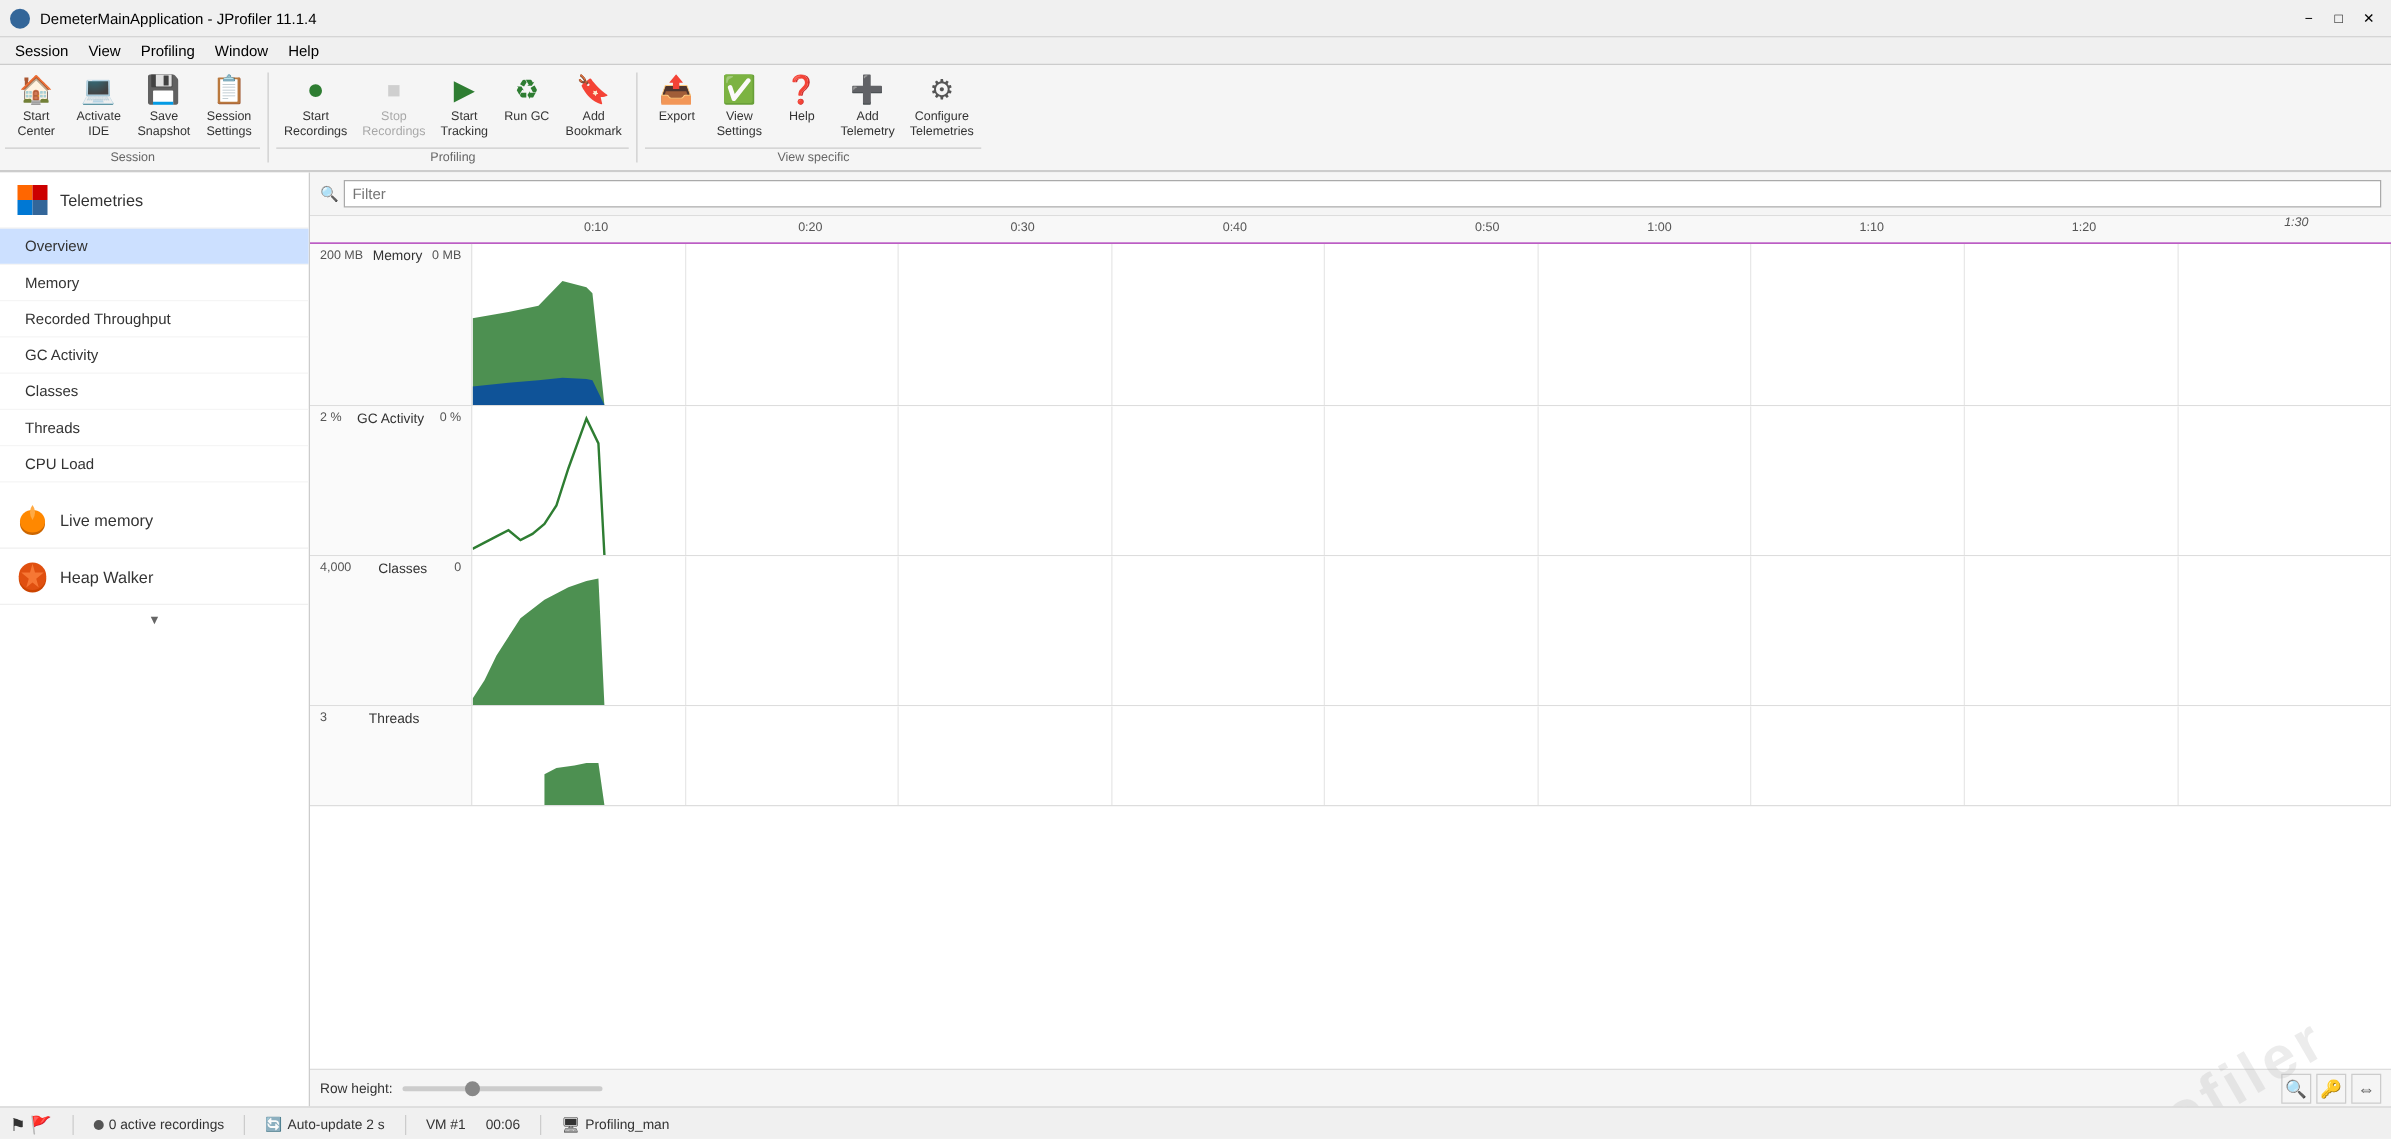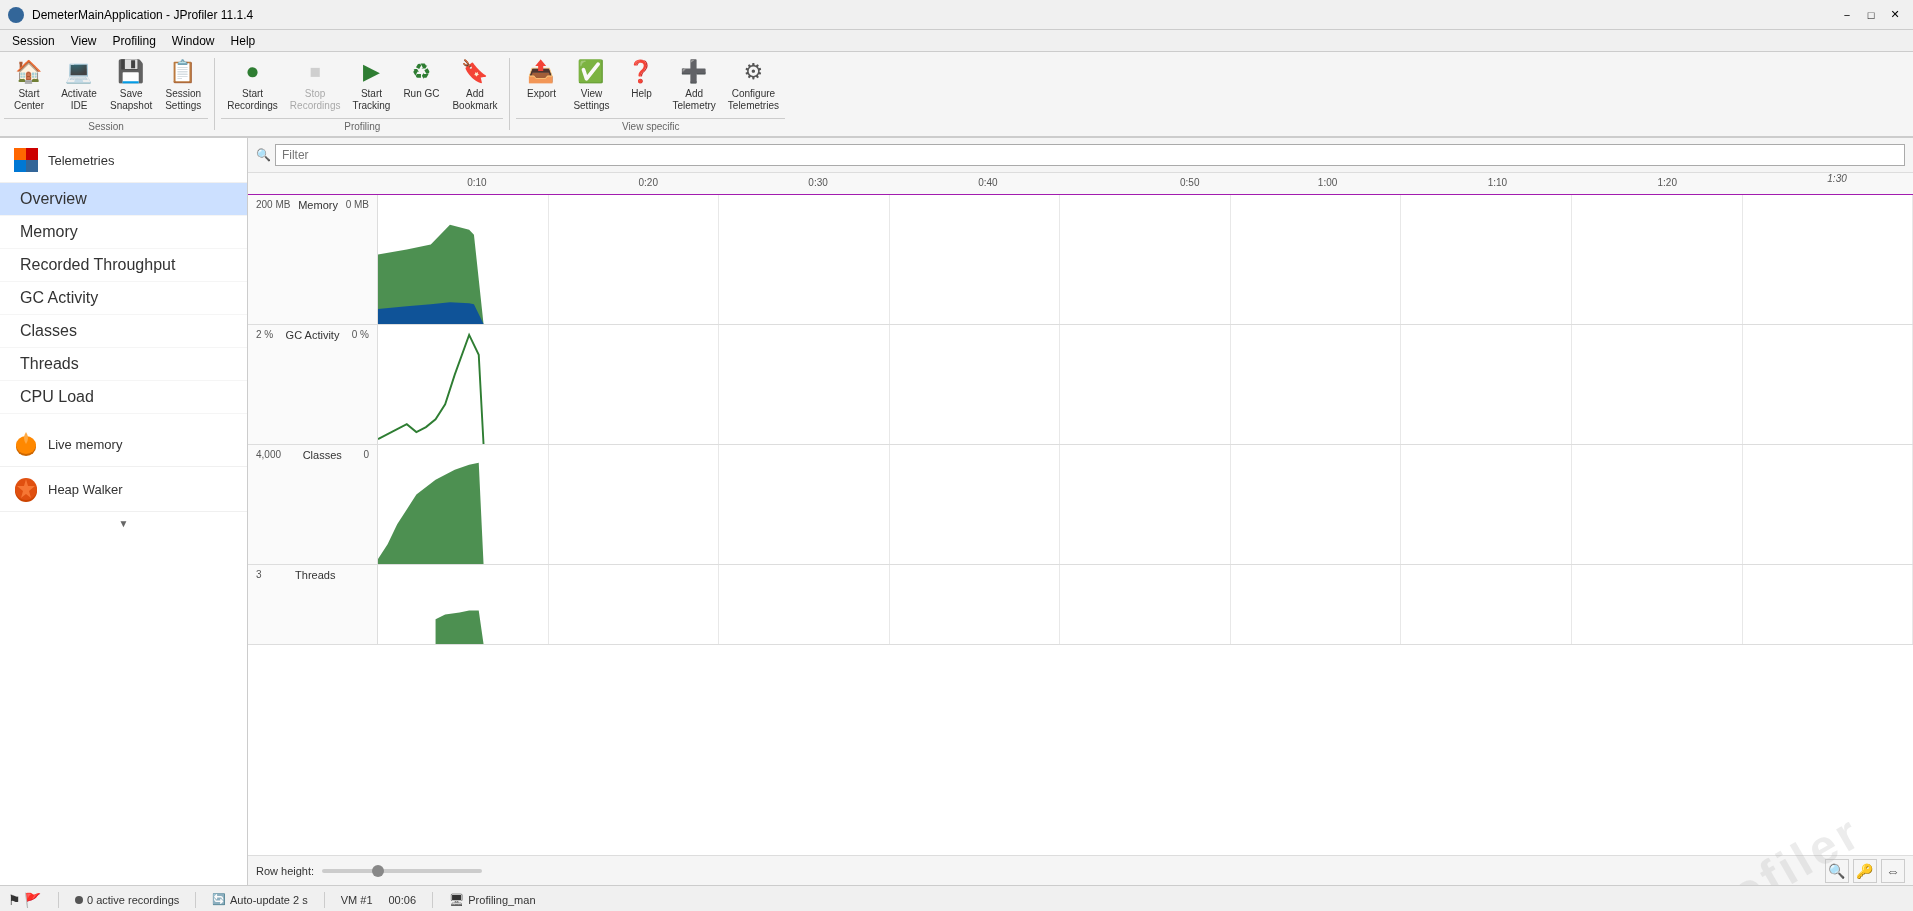--- a/index.html
+++ b/index.html
@@ -39,21 +39,21 @@
       width: 248px; background: #fff; border-right: 1px solid #ccc;
       display: flex; flex-direction: column; overflow-y: auto; flex-shrink: 0;
     }
     .sidebar-section {
       display: flex; align-items: center; padding: 8px 12px; gap: 8px;
       cursor: pointer; border-bottom: 1px solid #f0f0f0;
     }
     .sidebar-section-label { font-size: 13px; font-weight: 500; color: #333; }
 
     .sidebar-item {
-      padding: 7px 12px 7px 20px; cursor: pointer; font-size: 16px;
+      padding: 7px 12px 7px 20px; cursor: pointer; font-size: 12px;
       color: #333; border-bottom: 1px solid #f5f5f5;
     }
     .sidebar-item.active { background: #cce0ff; font-weight: 500; }
     .chevron-down { font-size: 10px; color: #666; margin-top: 2px; }
 
     
     .content-area { flex: 1; display: flex; flex-direction: column; overflow: hidden; background: #fff; }
 
     
     .filter-bar {

